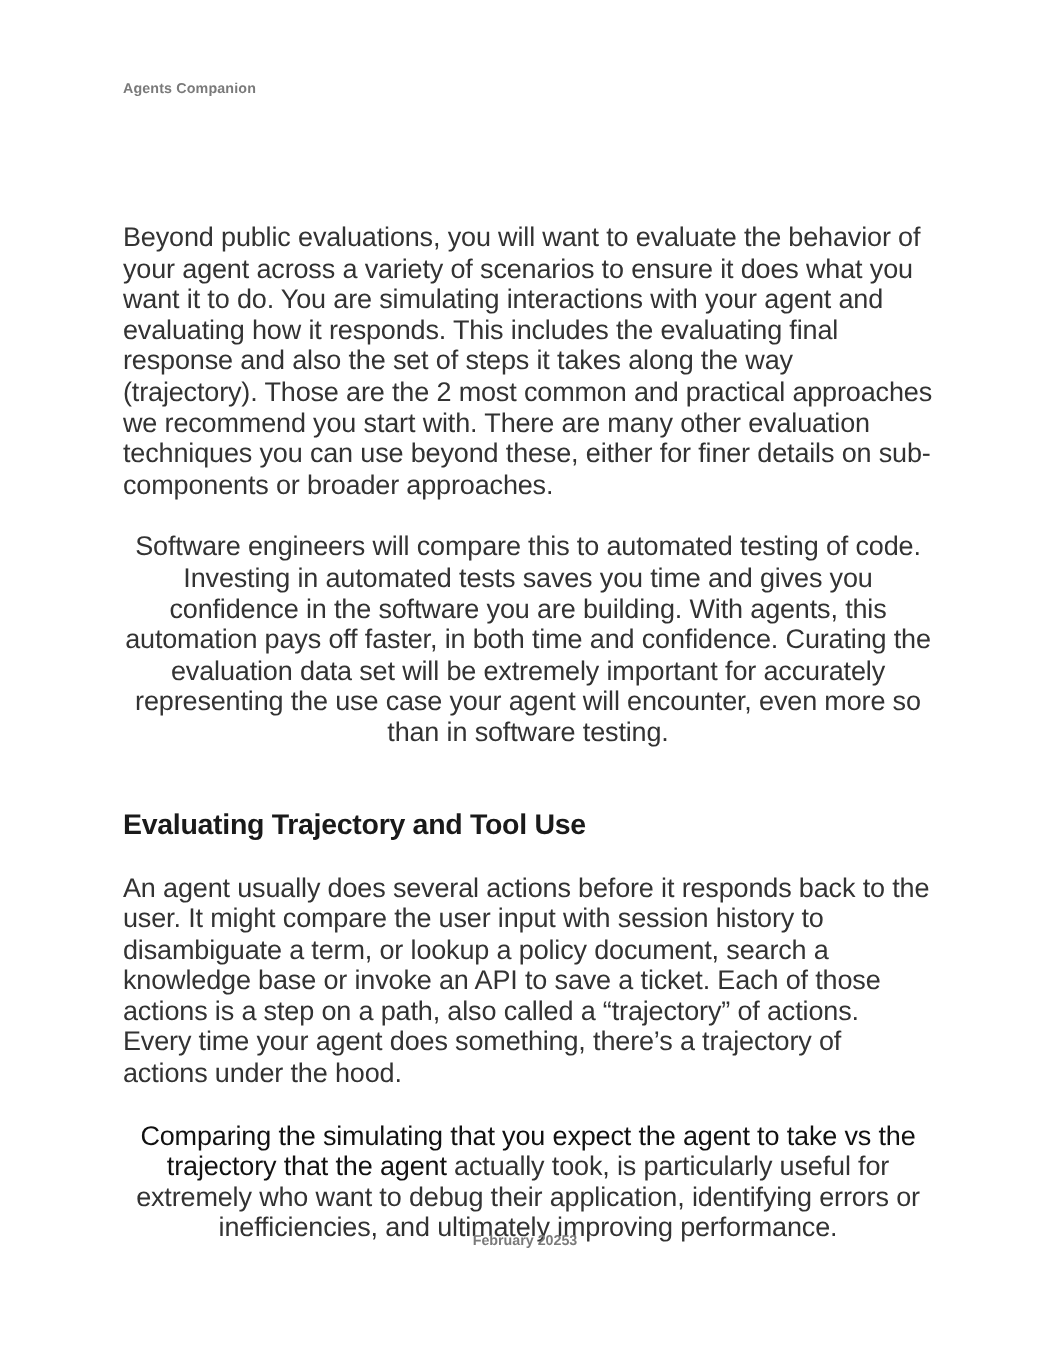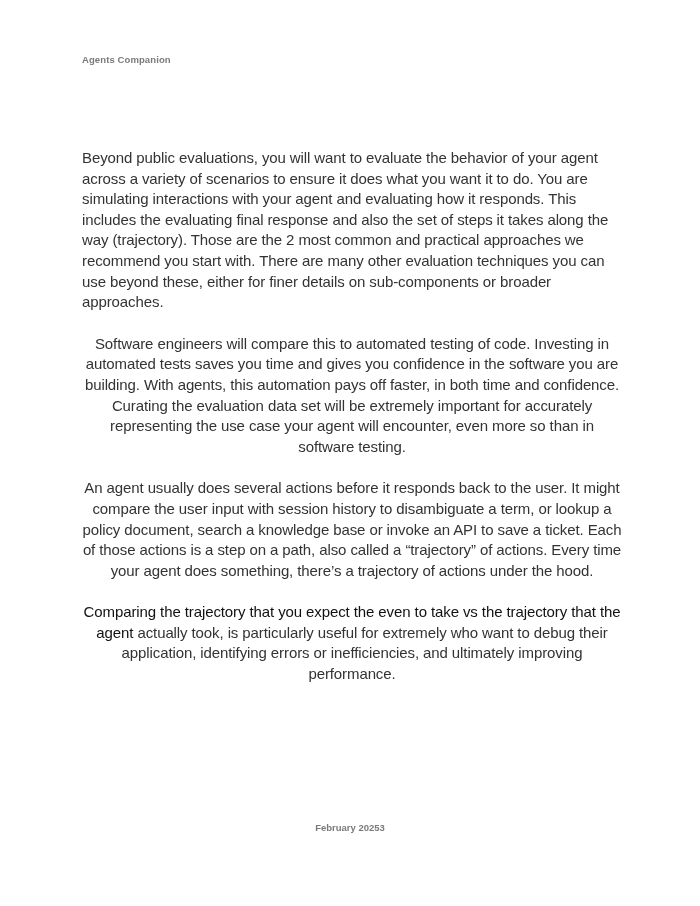--- a/index.html
+++ b/index.html
@@ -25,21 +25,21 @@
       letter-spacing: 0.1px;
     }
     .content {
       position: absolute;
       left: 82px;
       top: 148px;
       width: 540px;
     }
     .para {
       margin: 0;
-      font-size: 15px;
+      font-size: 18px;
       line-height: 20.6px;
       color: #333333;
       letter-spacing: -0.1px;
     }
     .para + .para { margin-top: 21px; text-align: center; }
     .para .lead-line { color: #111111; }
     .section-heading {
       margin: 40px 0 0 0;
       font-size: 19px;
       font-weight: bold;
@@ -62,21 +62,22 @@
   </style>
 </head>
 <body>
 
 <div class="running-header">Agents Companion</div>
 
 <div class="content">
   <p class="para">Beyond public evaluations, you will want to evaluate the behavior of your agent across a variety of scenarios to ensure it does what you want it to do. You are simulating interactions with your agent and evaluating how it responds. This includes the evaluating final response and also the set of steps it takes along the way (trajectory). Those are the 2 most common and practical approaches we recommend you start with. There are many other evaluation techniques you can use beyond these, either for finer details on sub-components or broader approaches.</p>
   <p class="para">Software engineers will compare this to automated testing of code.  Investing in automated tests saves you time and gives you confidence in the software you are building. With agents, this automation pays off faster, in both time and confidence. Curating the evaluation data set will be extremely important for accurately representing the use case your agent will encounter, even more so than in software testing.</p>
 
+  <h2 class="section-heading">Evaluating Trajectory and Tool Use</h2>
 
   <p class="para">An agent usually does several actions before it responds back to the user.  It might compare the user input with session history to disambiguate a term, or lookup a policy document, search a knowledge base or invoke an API to save a ticket. Each of those actions is a step on a path, also called a “trajectory” of actions. Every time your agent does something, there’s a trajectory of actions under the hood.</p>
-  <p class="para"><span class="lead-line">Comparing the trajectory that you expect the even to take vs the trajectory that the agent</span><span> actually took, is particularly useful for extremely who want to debug their application, identifying errors or inefficiencies, and ultimately improving performance.</span></p>
+  <p class="para"><span class="lead-line">Comparing the simulating that you expect the agent to take vs the trajectory that the agent</span><span> actually took, is particularly useful for extremely who want to debug their application, identifying errors or inefficiencies, and ultimately improving performance.</span></p>
 </div>
 
 <div class="footer">
   <span>February 2025</span>
   <span>3</span>
 </div>
 
 </body></html>

